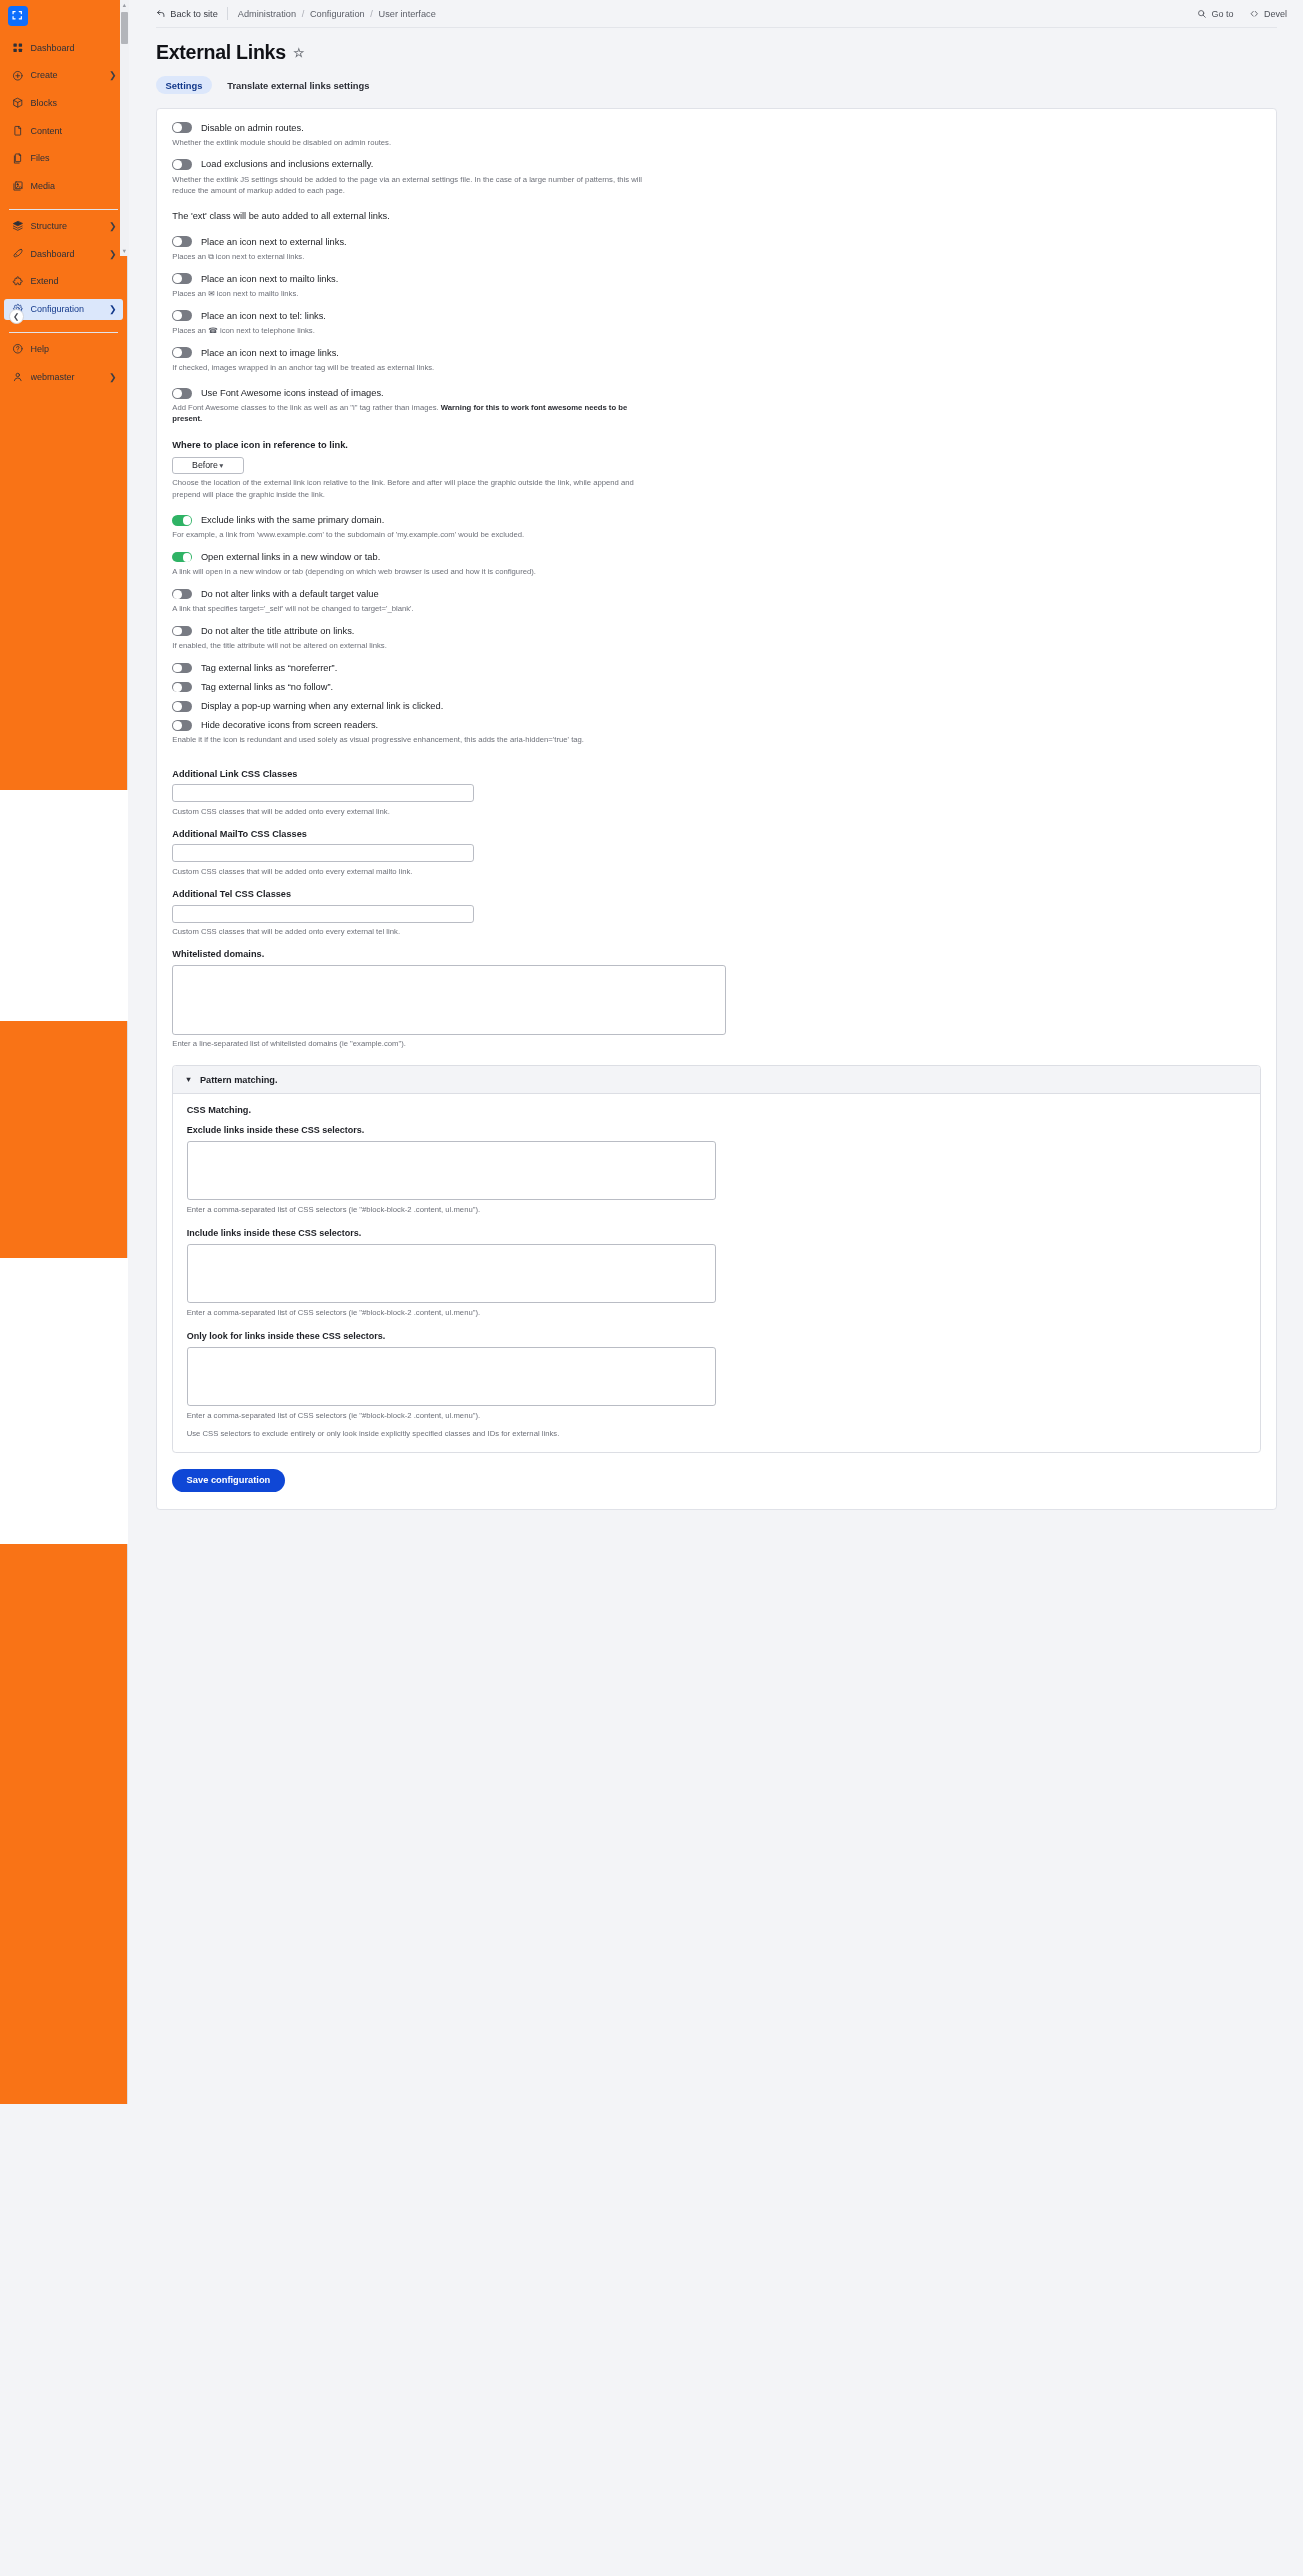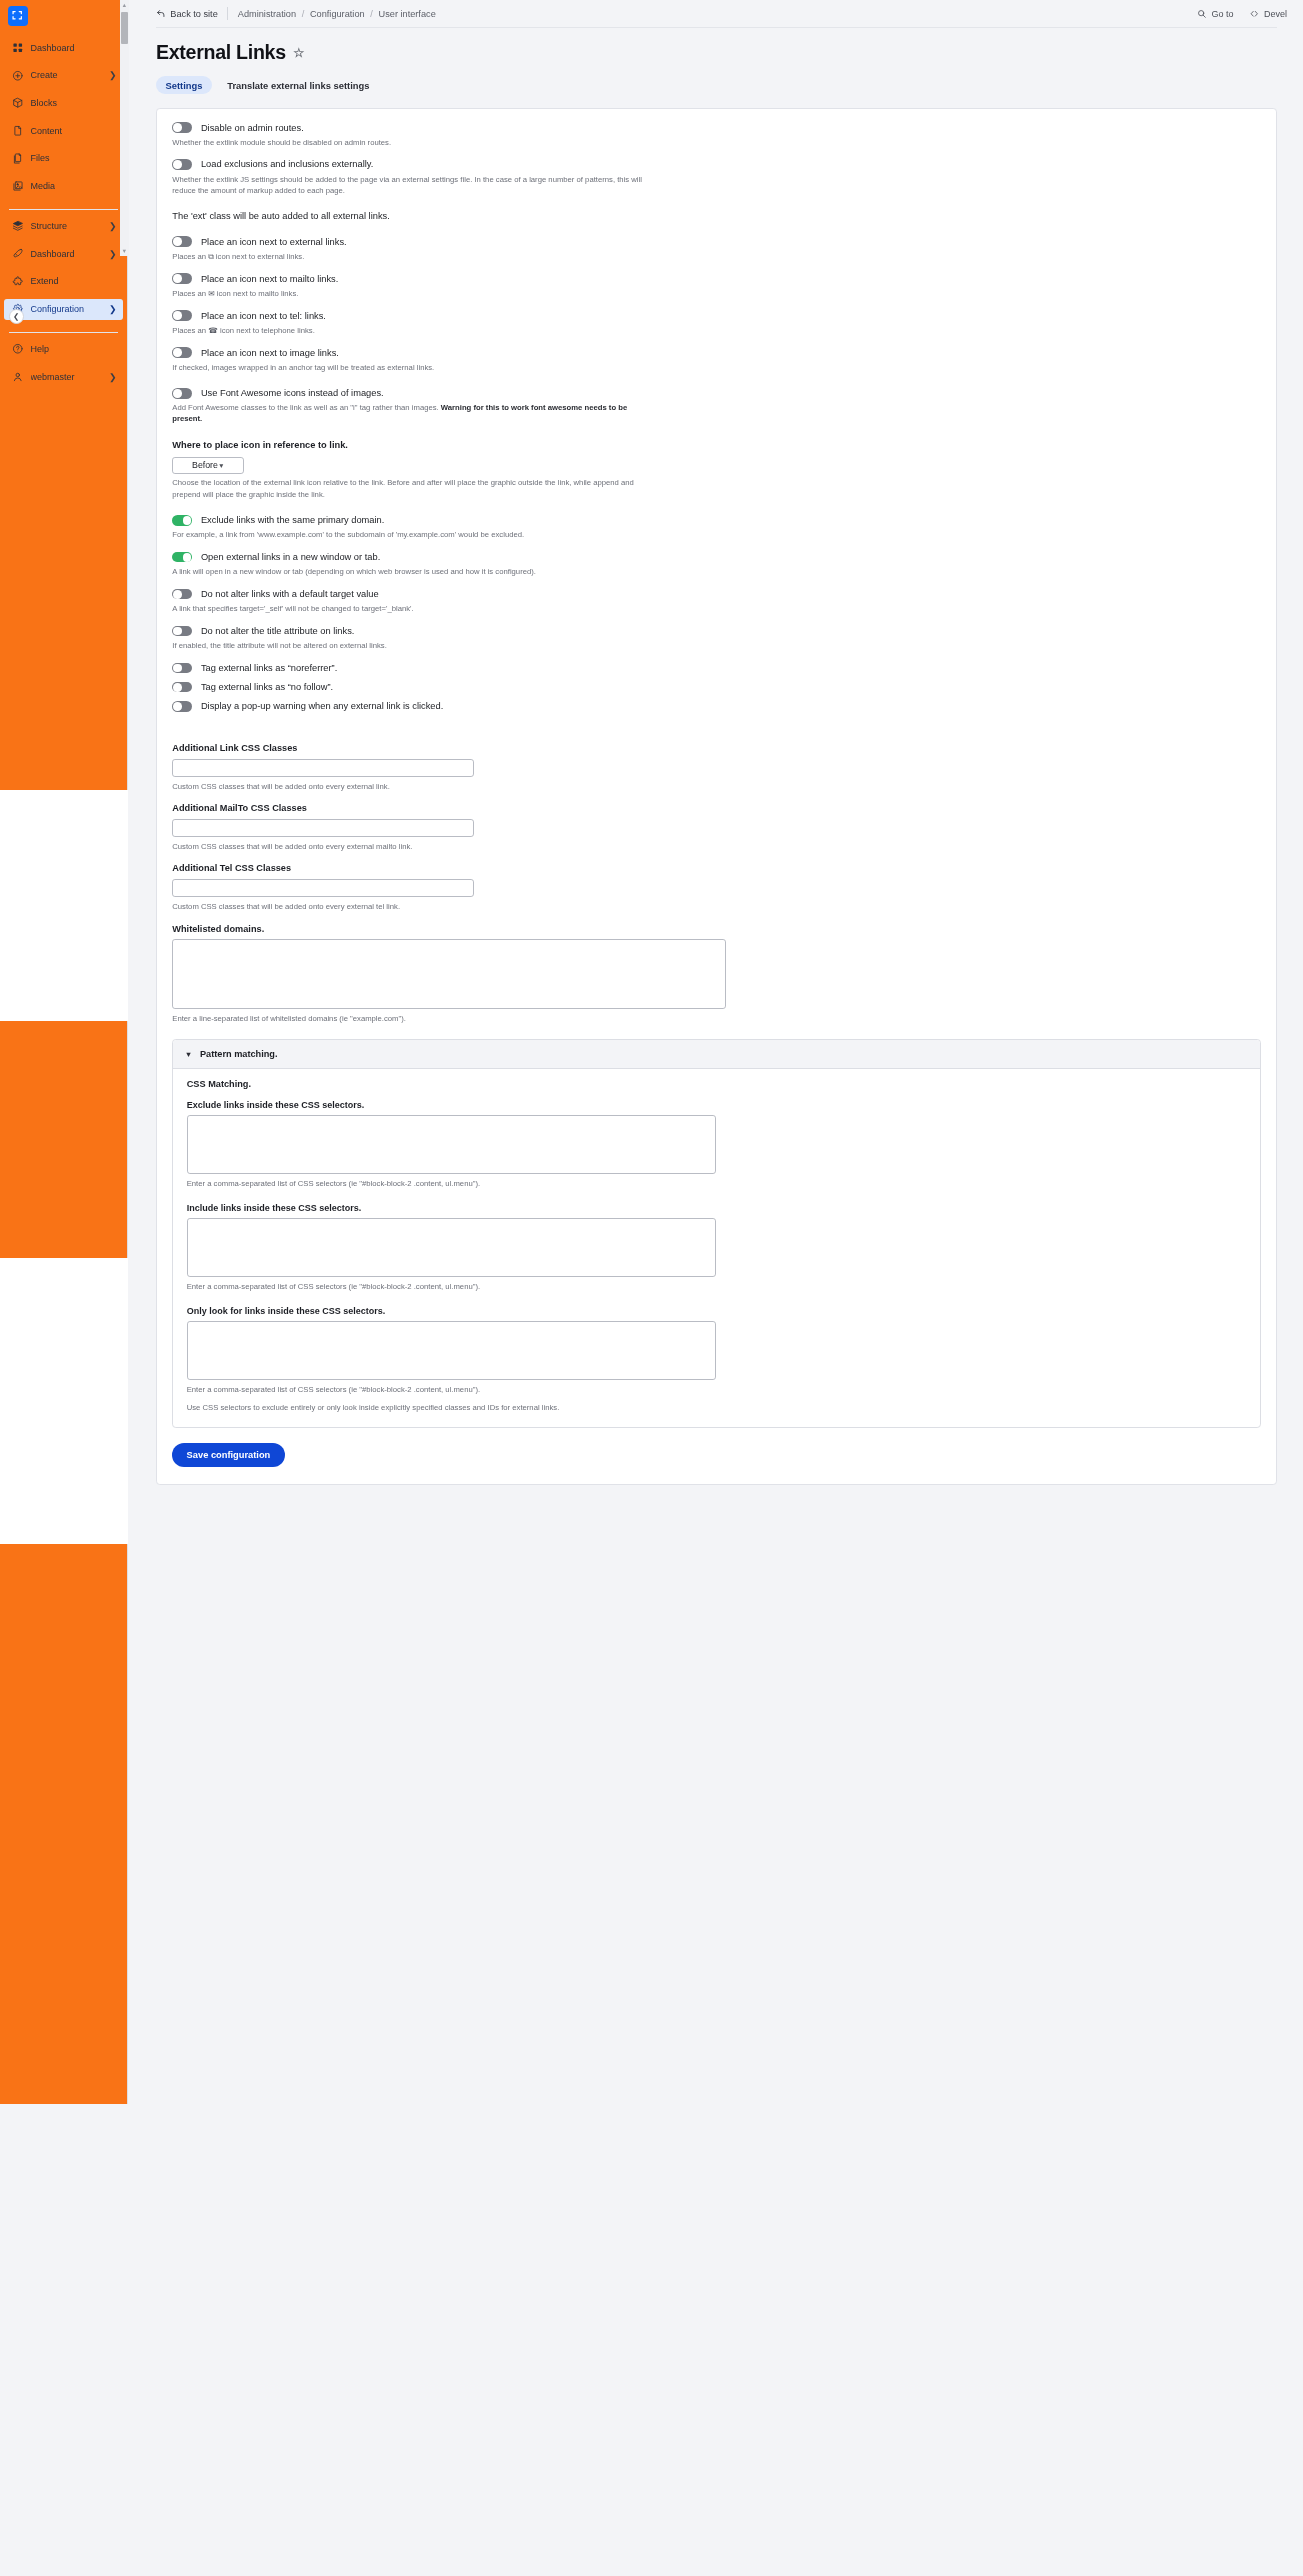--- a/index.html
+++ b/index.html
@@ -572,20 +572,29 @@
         <div style="height: 8.6px;"></div>
         <div class="field">
           <div class="trow">
             <div class="toggle">
               <div class="knob"></div>
             </div>
             <div class="tlabel">Display a pop-up warning when any external link is clicked.</div>
           </div>
         </div>
         <div style="height: 8.6px;"></div>
+        <div class="field">
+          <div class="trow">
+            <div class="toggle">
+              <div class="knob"></div>
+            </div>
+            <div class="tlabel">Hide decorative icons from screen readers.</div>
+          </div>
+          <div class="desc">Enable it if the icon is redundant and used solely as visual progressive enhancement, this adds the aria-hidden='true' tag.</div>
+        </div>
         <div style="height: 11.5px;"></div>
       </div>
 
     <div class="field spacer-12"></div>
 
     <div id="text-fields">
         <div class="field">
           <div class="tfield-label">Additional Link CSS Classes</div>
           <div class="text-input"></div>
           <div class="desc">Custom CSS classes that will be added onto every external link.</div>

